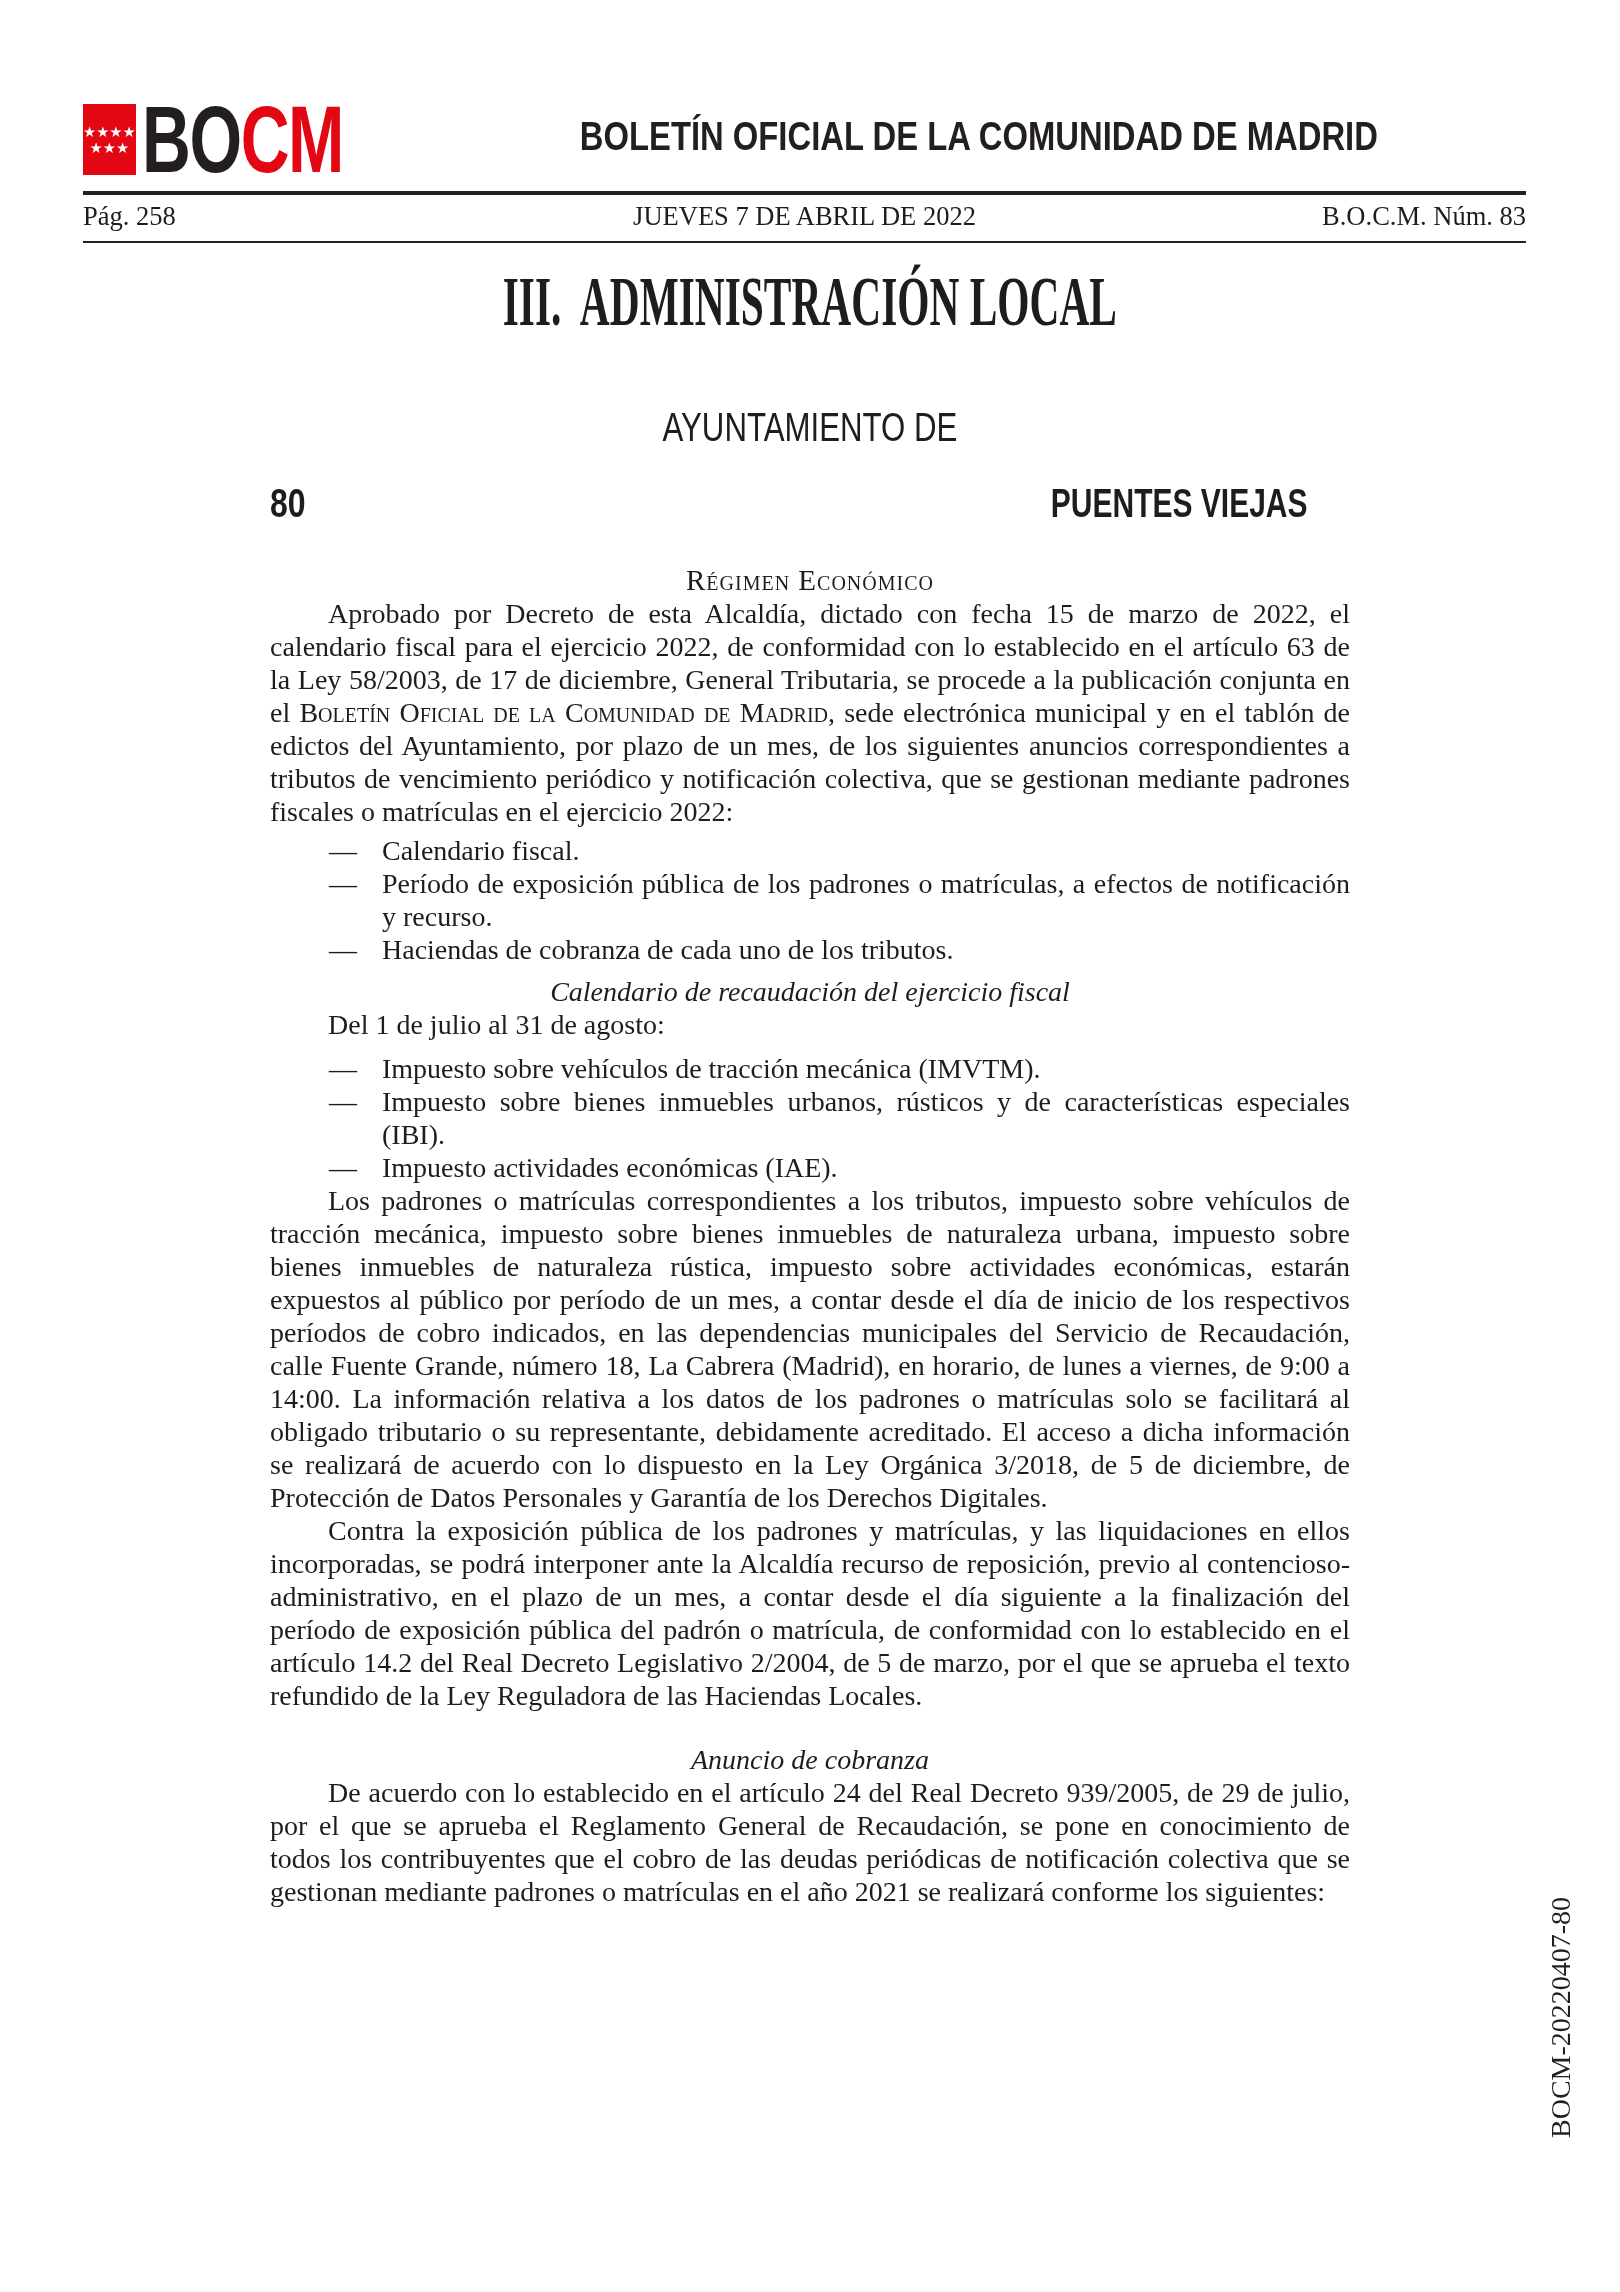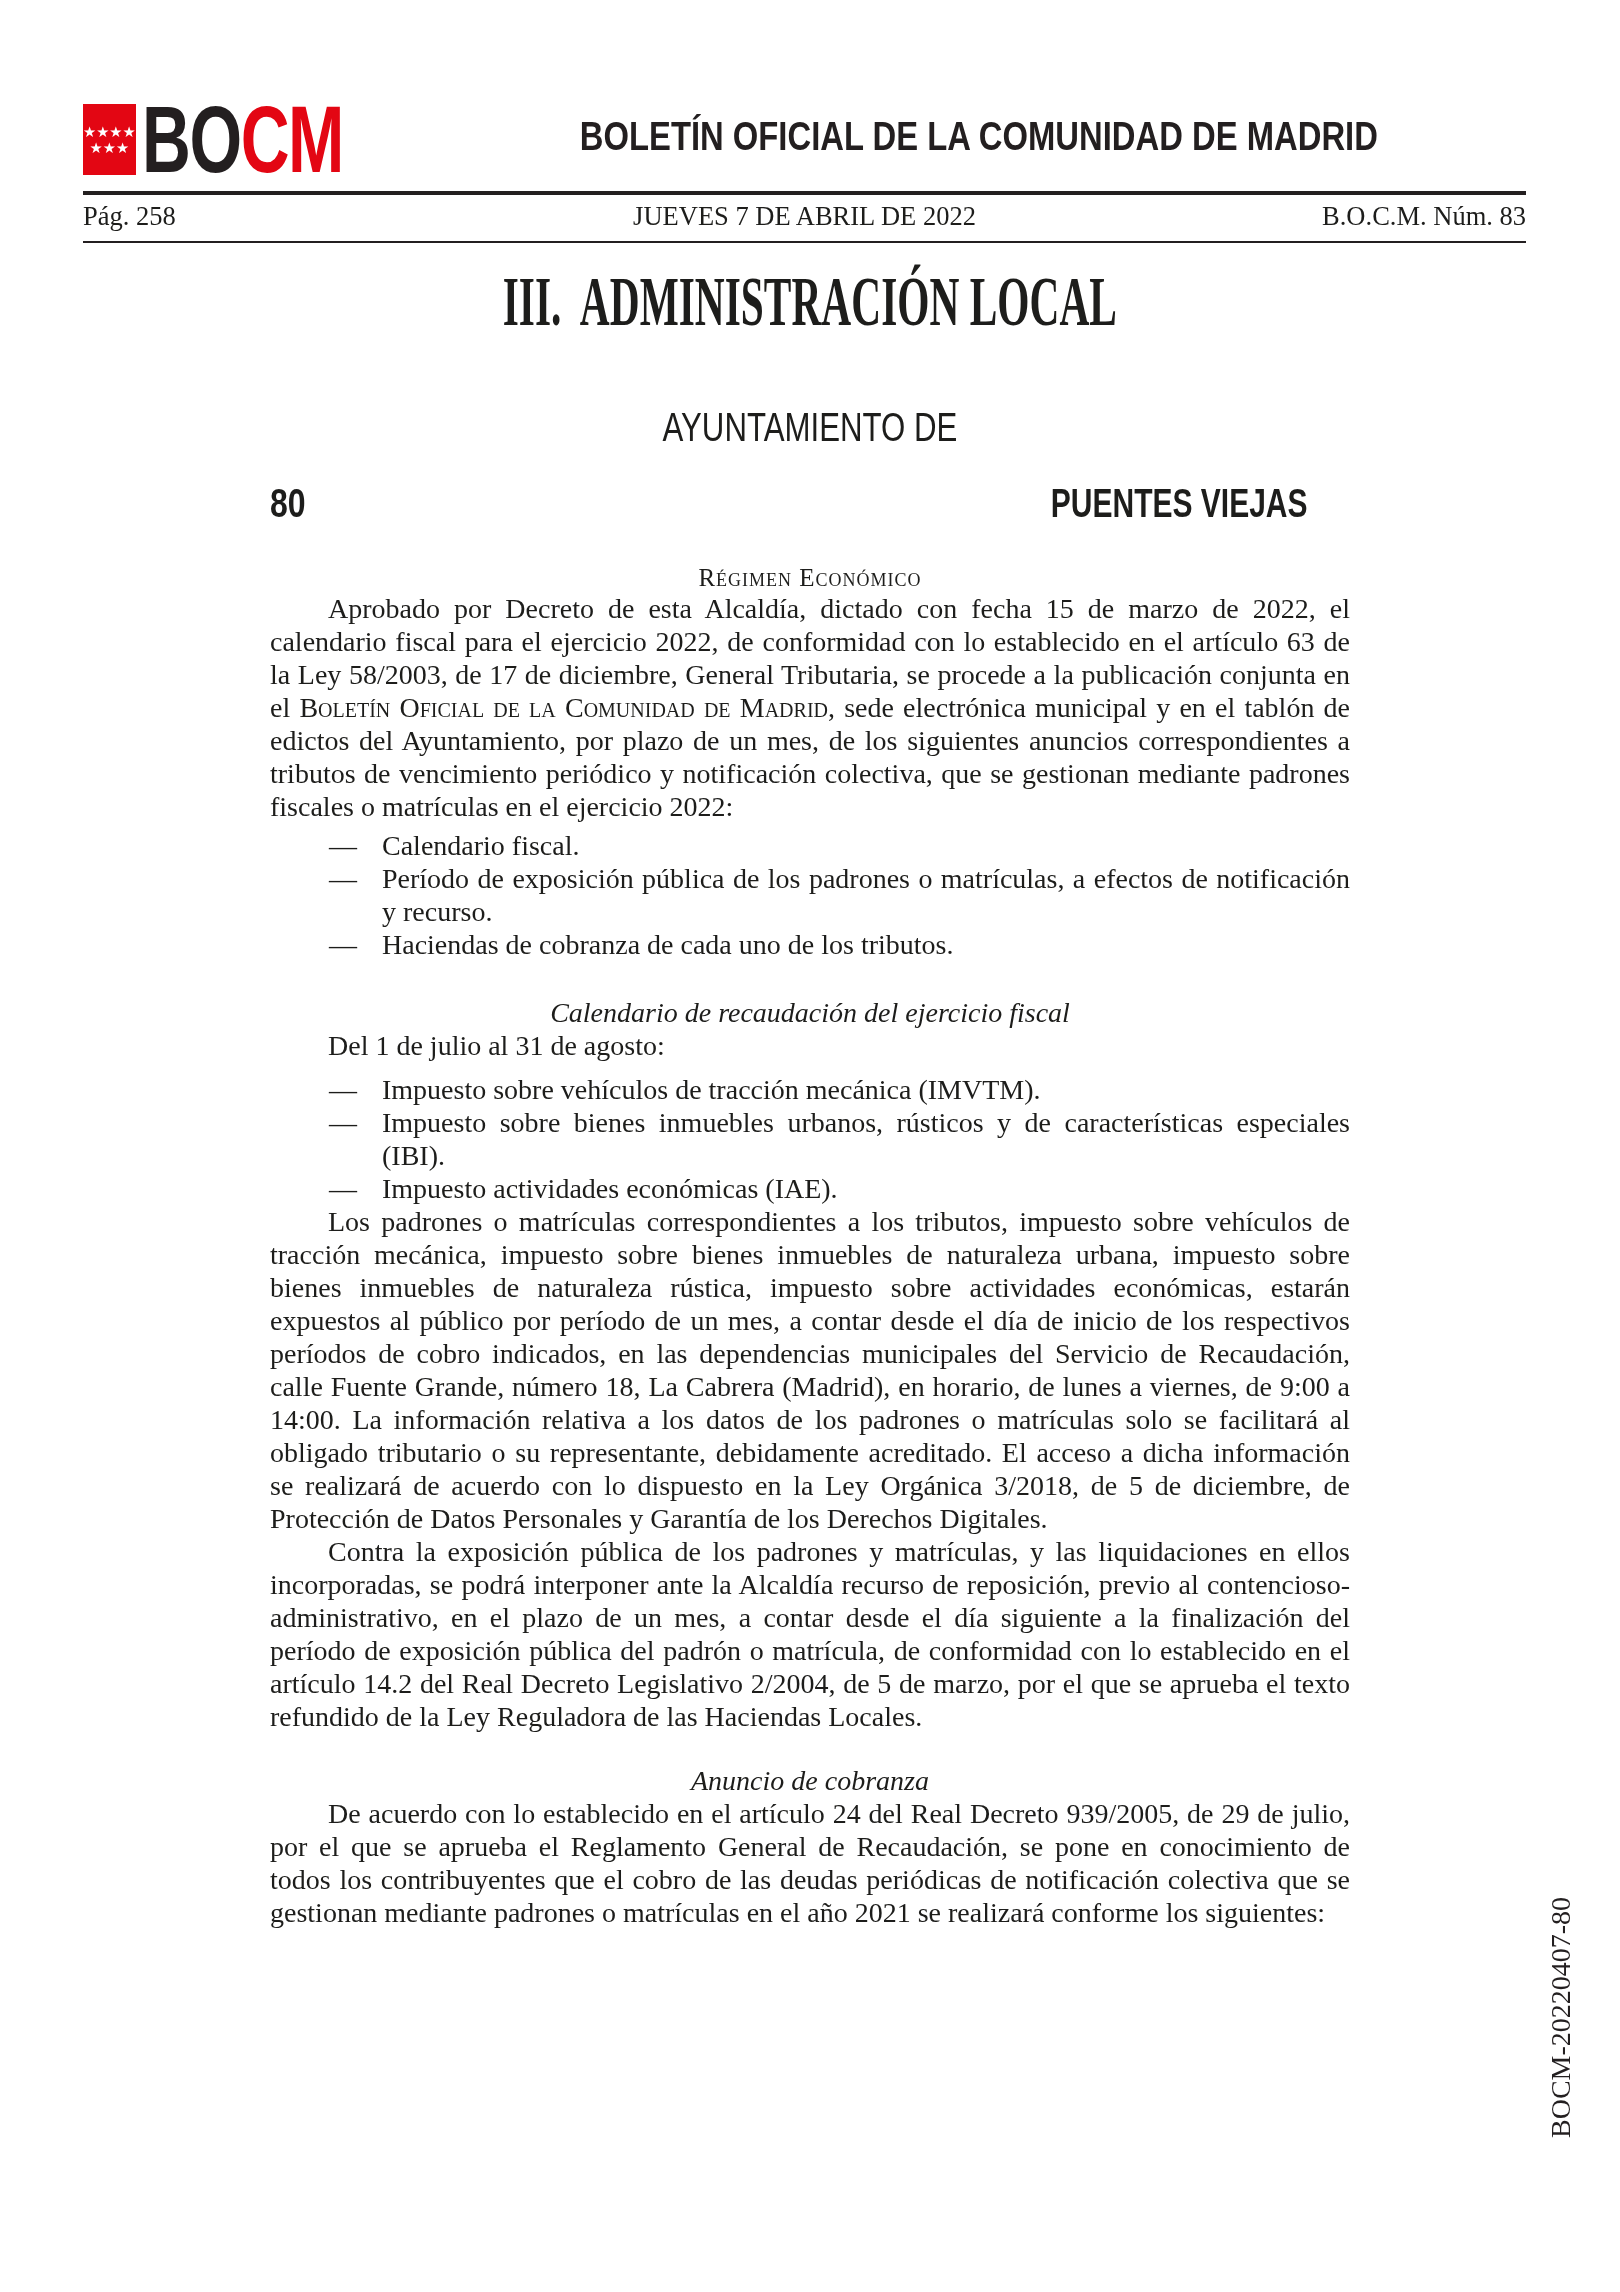--- a/index.html
+++ b/index.html
@@ -67,32 +67,32 @@
     position: absolute; left: 0; top: 0;
     font-family: "Liberation Sans", sans-serif; font-weight: bold; font-size: 40px; line-height: 43px;
     transform: scaleX(0.8); transform-origin: left center;
   }
   .municipality {
     display: inline-block; font-family: "Liberation Sans", sans-serif; font-weight: bold;
     font-size: 40px; line-height: 43px; white-space: nowrap;
     transform: scaleX(0.75); transform-origin: center;
   }
   .subject-row { text-align: center; margin-top: 39px; }
-  .subject { font-variant: small-caps; font-size: 25px; letter-spacing: 1px; }
+  .subject { font-variant: small-caps; font-size: 29px; letter-spacing: 1px; }
 
   
   .body-copy { font-size: 28px; line-height: 33px; text-align: justify; }
   p.para { text-indent: 58px; margin: 0; }
   .smallcaps { font-variant: small-caps; }
   .mt-para1 { margin-top: 29px; }
   .list { margin-top: 5.9px; }
   .li { position: relative; padding-left: 112px; }
   .li .marker { position: absolute; left: 59px; top: 0; }
   .ital-heading { text-align: center; font-style: italic; font-size: 28px; }
-  .mt-hcal { margin-top: 35px; }
+  .mt-hcal { margin-top: 9px; }
   .mt-intro { margin-top: 13.7px; }
   .mt-list2 { margin-top: 11.8px; }
   .mt-hexp { margin-top: 31px; }
   .mt-pexp { margin-top: 13.7px; }
   .mt-hanu { margin-top: 31px; }
   .mt-panu1 { margin-top: 33px; }
   .mt-panu2 { margin-top: 29px; }
 
   
   .vertical-id {

